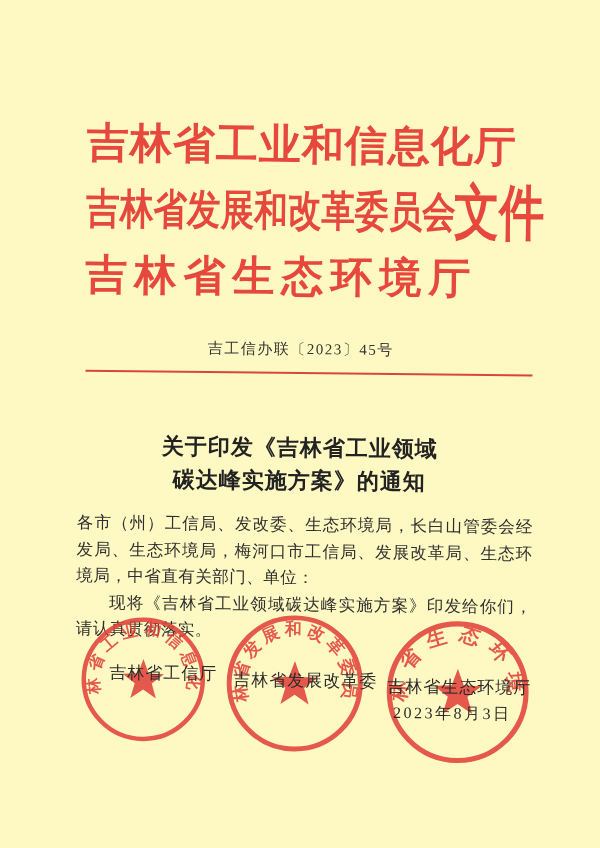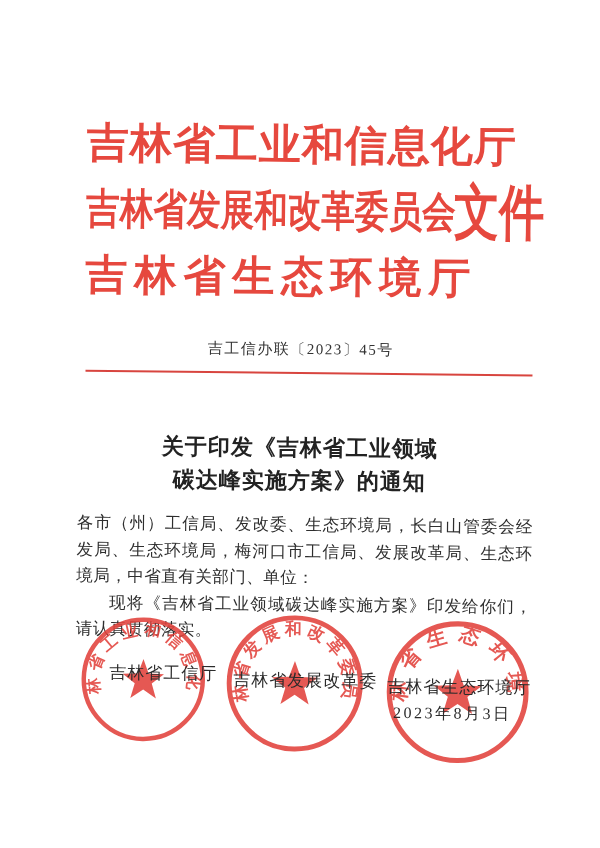--- a/index.html
+++ b/index.html
@@ -1,21 +1,21 @@
 <!DOCTYPE html>
 <html><head>
 <meta charset="utf-8">
 <style>
   html, body { margin: 0; padding: 0; background: #e9e9e9; }
   .page {
     position: relative;
     width: 600px;
     height: 848px;
     margin: 0 auto;
-    background: #ffffff;
+    background: #fef9c3;
     overflow: hidden;
     font-family: "Liberation Serif", "DejaVu Serif", serif;
     box-shadow: 0 0 4px rgba(0,0,0,.15);
   }
   .tilt {
     position: absolute;
     inset: 0;
     transform: rotate(0.6deg);
     transform-origin: 300px 420px;
   }

